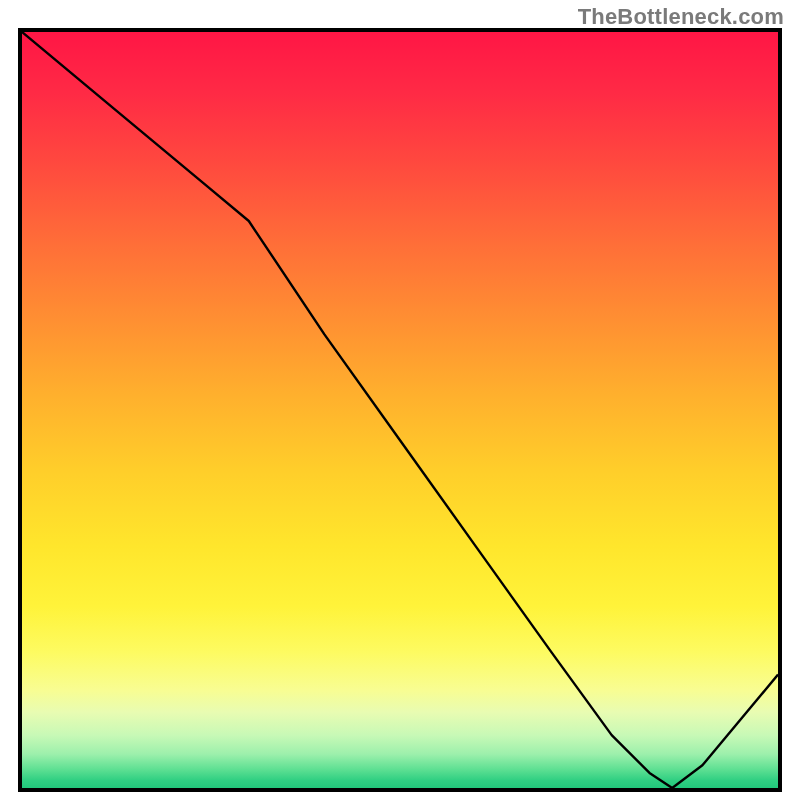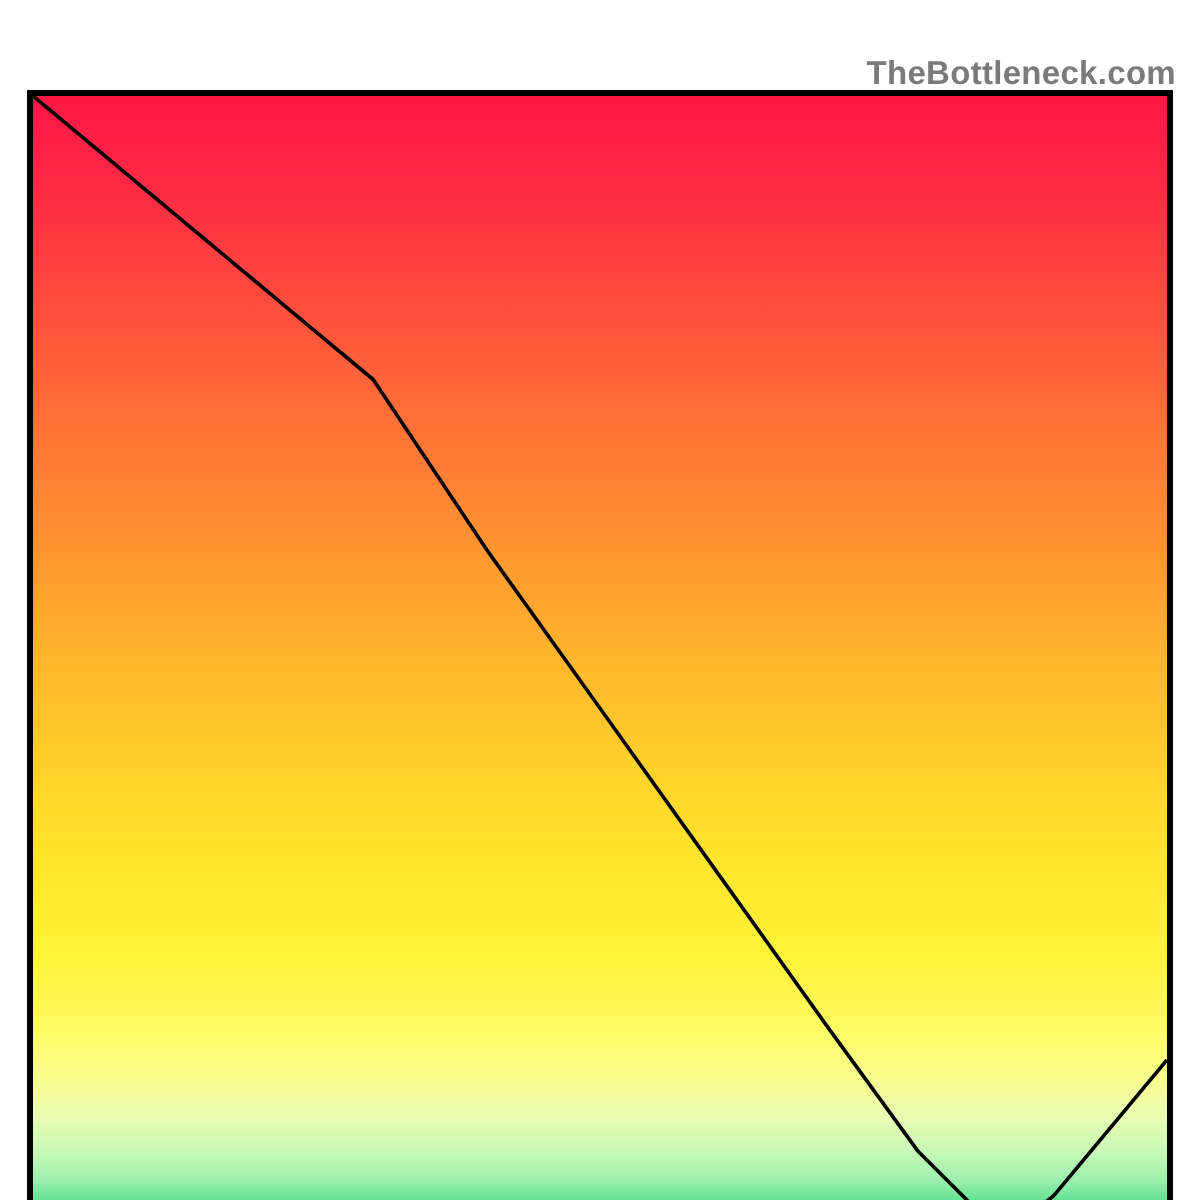--- a/index.html
+++ b/index.html
@@ -8,21 +8,20 @@
     width: 800px;
     height: 800px;
     background: #ffffff;
     font-family: Arial, Helvetica, sans-serif;
     overflow: hidden;
   }
   .stage {
     position: relative;
     width: 800px;
     height: 628px;
-    margin-top: 32px;
   }
   .watermark {
     position: absolute;
     top: 4px;
     right: 16px;
     font-size: 22px;
     font-weight: bold;
     color: #7a7a7a;
     letter-spacing: 0.2px;
     user-select: none;

